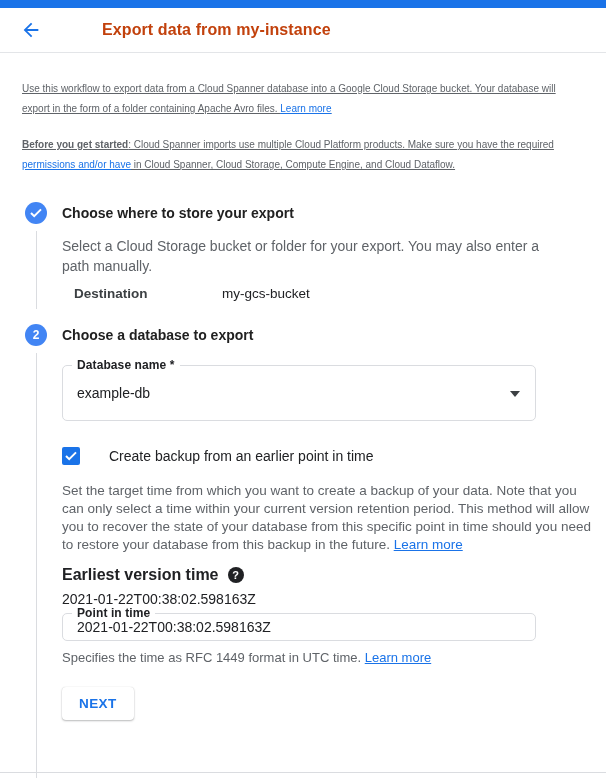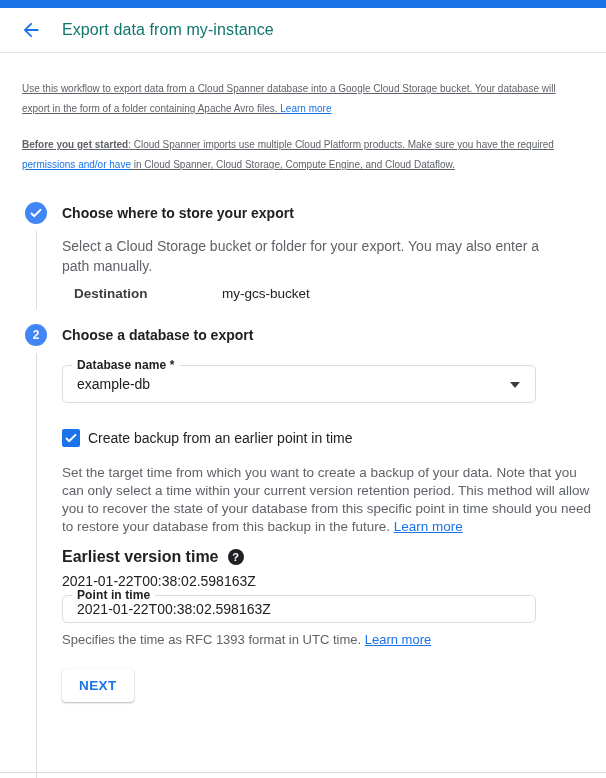--- a/index.html
+++ b/index.html
@@ -16,21 +16,21 @@
     display: flex; align-items: center;
     height: 45px; padding-left: 18px;
     border-bottom: 1px solid #e3e5e8;
     background: #fff;
   }
   .back-btn {
     width: 26px; height: 26px; border: none; background: transparent;
     cursor: pointer; display: flex; align-items: center; justify-content: center;
     margin-right: 18px; padding: 0;
   }
-  .page-title { font-size: 16px; font-weight: 400; color: #0f766e; letter-spacing: 0.1px; }
+  .page-title { font-size: 16px; font-weight: 700; color: #c2410c; letter-spacing: 0.1px; margin-left: 40px; }
 
   .para {
     margin: 0 24px 0 22px;
     font-size: 10px; line-height: 20px; color: #5f6368;
     max-width: 562px;
     text-decoration: underline;
   }
   .para.intro { margin-top: 26px; }
   .para.before { margin-top: 16px; }
   .bold-lead { font-weight: 700; color: #5f6368; }
@@ -51,21 +51,21 @@
     font-size: 12px; font-weight: 700;
   }
   .step-title { font-size: 14px; font-weight: 700; color: #212121; line-height: 24px; letter-spacing: 0; }
   .step-desc { margin-top: 11px; font-size: 14px; line-height: 20px; color: #5f6368; max-width: 505px; }
 
   .dest-row { display: flex; margin-top: 10px; padding-bottom: 12px; font-size: 13.5px; }
   .dest-label { width: 160px; font-weight: 700; color: #3c4043; padding-left: 12px; }
   .dest-value { color: #202124; }
 
   .outlined {
-    position: relative; width: 474px; height: 38px;
+    position: relative; width: 474px; height: 56px;
     border: 1px solid #dadce0; border-radius: 5px; background: #fff;
   }
   .outlined .flabel {
     position: absolute; top: -8px; left: 9px;
     background: #fff; padding: 0 5px;
     font-size: 12px; font-weight: 700; color: #202124; letter-spacing: 0.1px;
     line-height: 14px;
   }
   .outlined .fvalue {
     position: absolute; left: 14px; top: 50%; transform: translateY(-50%);
@@ -77,21 +77,21 @@
     width: 0; height: 0;
     border-left: 5px solid transparent; border-right: 5px solid transparent;
     border-top: 6px solid #3c4043;
   }
 
   .checkbox-row { display: flex; align-items: center; margin-top: 26px; cursor: pointer; }
   .checkbox {
     width: 18px; height: 18px; border-radius: 2px; background: #1a73e8;
     display: flex; align-items: center; justify-content: center; flex: none;
   }
-  .checkbox-label { margin-left: 8px; font-size: 14px; color: #202124; }
+  .checkbox-label { margin-left: 29px; font-size: 14px; color: #202124; }
 
   .backup-help { margin-top: 17px; font-size: 13.5px; line-height: 18px; color: #5f6368; max-width: 537px; }
 
   .earliest-row { display: flex; align-items: center; margin-top: 12px; }
   .earliest-label { font-size: 16px; font-weight: 700; color: #202124; }
   .help-icon {
     margin-left: 9px; width: 16px; height: 16px; border-radius: 50%;
     background: #202124; color: #fff; font-size: 11px; font-weight: 700;
     display: flex; align-items: center; justify-content: center; cursor: pointer;
   }
@@ -186,19 +186,19 @@
     <div class="earliest-row">
       <span class="earliest-label">Earliest version time</span>
       <span class="help-icon">?</span>
     </div>
     <div class="earliest-value">2021-01-22T00:38:02.598163Z</div>
 
     <div class="outlined pit-field">
       <span class="flabel">Point in time</span>
       <input type="text" value="2021-01-22T00:38:02.598163Z" style="">
     </div>
-    <div class="helper"><span>Specifies the time as RFC 1393 format in UTC time. </span><a class="link">Learn more</a></div>
+    <div class="helper"><span>Specifies the time as RFC 1449 format in UTC time. </span><a class="link">Learn more</a></div>
 
     <button class="next-btn">NEXT</button>
   </div>
 </div>
 
 <div class="bottom-divider"></div>
 
 </body></html>

